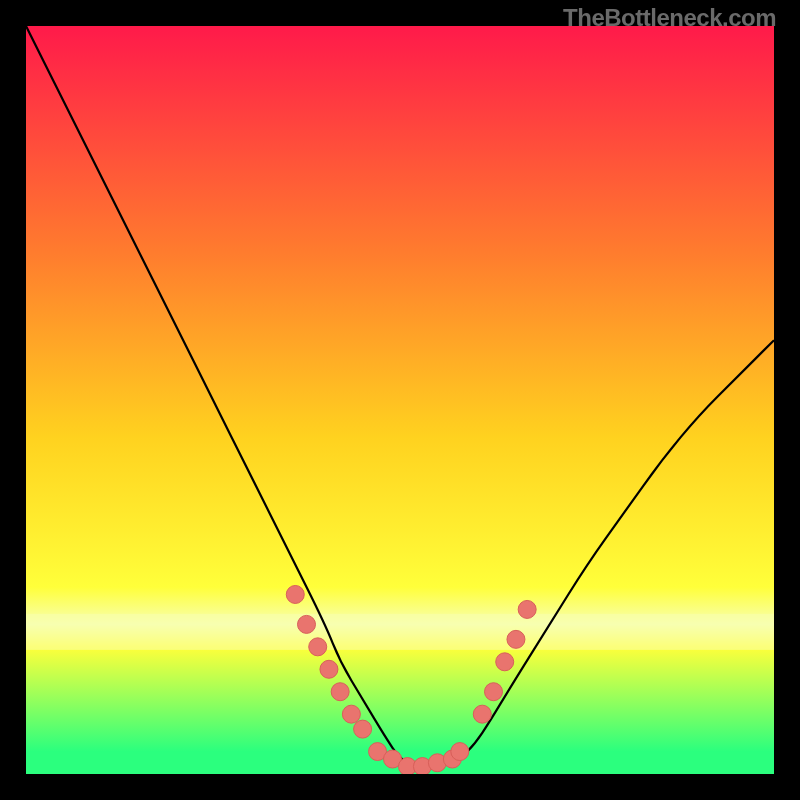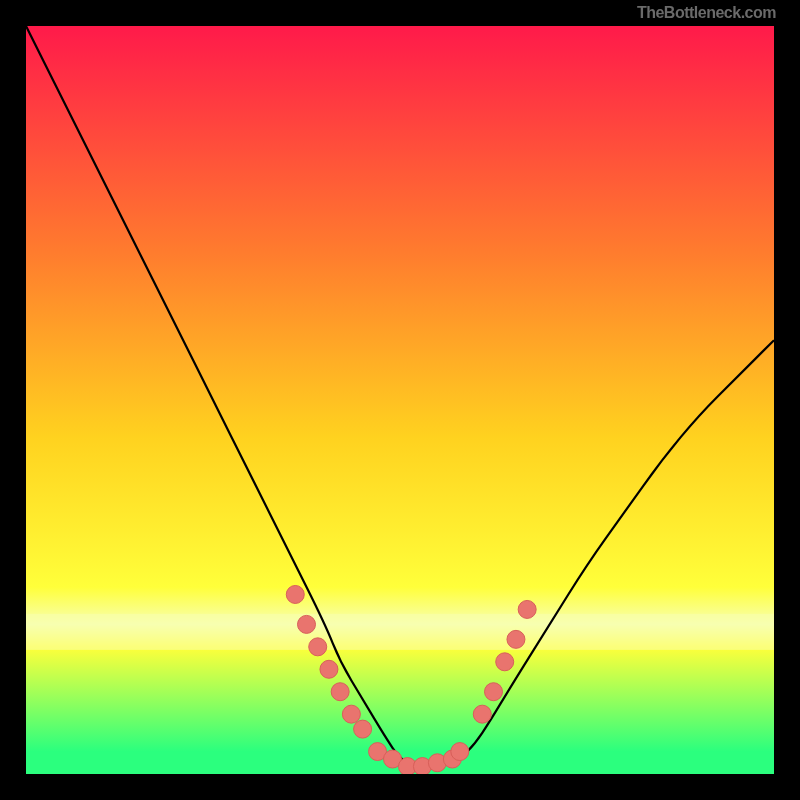--- a/index.html
+++ b/index.html
@@ -6,21 +6,21 @@
   html, body { width: 800px; height: 800px; overflow: hidden; background: #000; }
   .frame {
     width: 800px; height: 800px;
     background: #000;
     position: relative;
   }
   .watermark {
     position: absolute;
     top: 4px; right: 24px;
     font-family: Arial, Helvetica, sans-serif;
-    font-size: 16px;
+    font-size: 24px;
     font-weight: bold;
     color: #6a6a6a;
     letter-spacing: -0.5px;
   }
   .plot-wrap {
     position: absolute;
     left: 26px; top: 26px;
     width: 748px; height: 748px;
   }
   svg { display: block; }

